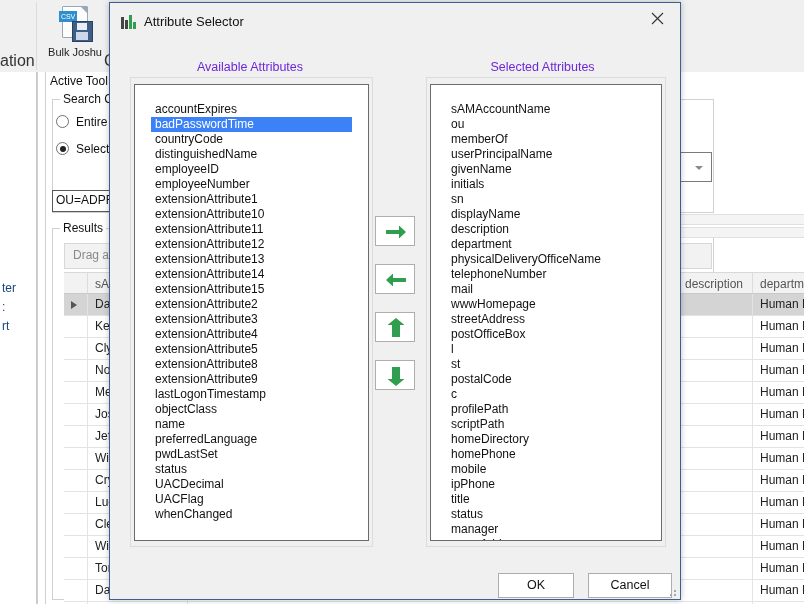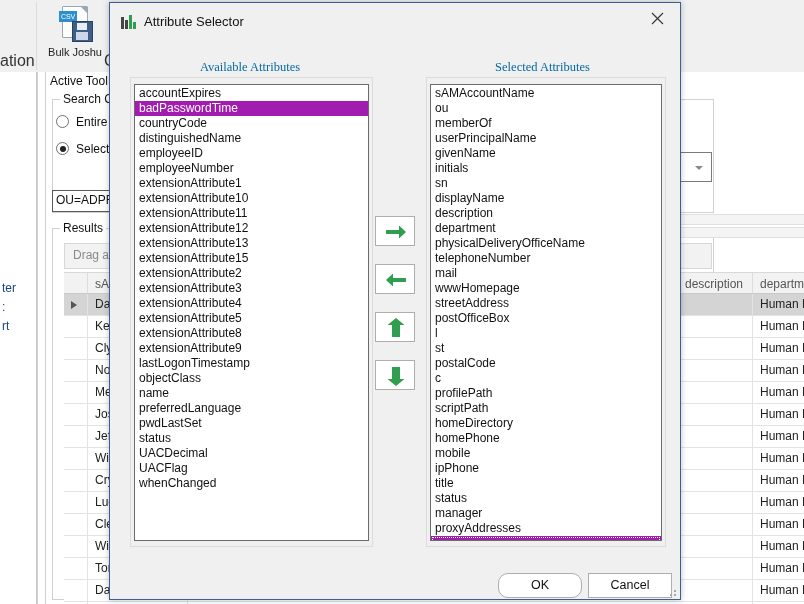--- a/index.html
+++ b/index.html
@@ -309,54 +309,53 @@
     position: absolute;
     right: 0px; top: 0px;
     width: 45px; height: 30px;
     cursor: default;
   }
   .dlg-close svg { position: absolute; left: 16px; top: 9px; }
 
   .col-heading {
     position: absolute;
     font-size: 12.5px;
-    color: #0369a1;
+    color: #6d28d9;
     white-space: nowrap;
     text-align: center;
-    font-family: Liberation Serif, serif;
   }
   .list-panel {
     position: absolute;
     border: 1px solid #dcdcdc;
     background: #f0f0f0;
     box-sizing: border-box;
   }
   .listbox {
     position: absolute;
     border: 1px solid #6b6b6b;
     background: #ffffff;
     box-sizing: border-box;
     overflow: hidden;
   }
   .listbox ul {
     list-style: none;
-    margin: 0;
+    margin: 16px;
     padding: 1px 0 0 0;
   }
   .listbox li {
     height: 15px;
     line-height: 15px;
     font-size: 12px;
     color: #111;
     padding-left: 4px;
     white-space: nowrap;
     overflow: hidden;
   }
   .listbox li.sel {
-    background: #a21caf;
+    background: #3b82f6;
     color: #ffffff;
   }
   .listbox li.sel.focus {
     outline: 1px dotted #ffffff;
     outline-offset: -2px;
   }
 
   .arrow-btn {
     position: absolute;
     width: 40px; height: 30px;
@@ -580,20 +579,21 @@
         <li class="sel">badPasswordTime</li>
         <li>countryCode</li>
         <li>distinguishedName</li>
         <li>employeeID</li>
         <li>employeeNumber</li>
         <li>extensionAttribute1</li>
         <li>extensionAttribute10</li>
         <li>extensionAttribute11</li>
         <li>extensionAttribute12</li>
         <li>extensionAttribute13</li>
+        <li>extensionAttribute14</li>
         <li>extensionAttribute15</li>
         <li>extensionAttribute2</li>
         <li>extensionAttribute3</li>
         <li>extensionAttribute4</li>
         <li>extensionAttribute5</li>
         <li>extensionAttribute8</li>
         <li>extensionAttribute9</li>
         <li>lastLogonTimestamp</li>
         <li>objectClass</li>
         <li>name</li>
@@ -657,21 +657,21 @@
     <svg width="24" height="22" viewBox="0 0 24 22" aria-hidden="true">
       <path d="M8 20 v-12 h-4.5 l8.5-7 l8.5 7 h-4.5 v12 z" fill="#2f9e4f"></path>
     </svg>
   </div>
   <div class="arrow-btn" style="left:265px; top:357px;">
     <svg width="24" height="22" viewBox="0 0 24 22" aria-hidden="true">
       <path d="M8 2 v12 h-4.5 l8.5 7 l8.5-7 h-4.5 v-12 z" fill="#2f9e4f"></path>
     </svg>
   </div>
 
-  <div class="dlg-btn" style="left:388px; top:570px; width:84px;border-radius:10px;">OK</div>
+  <div class="dlg-btn" style="left:388px; top:570px; width:76px;">OK</div>
   <div class="dlg-btn" style="left:478px; top:570px; width:84px;">Cancel</div>
 
   <div class="resize-grip">
     <i style="right:0px; bottom:0px;"></i>
     <i style="right:4px; bottom:0px;"></i>
     <i style="right:0px; bottom:4px;"></i>
   </div>
 </div>
 
 </body></html>

